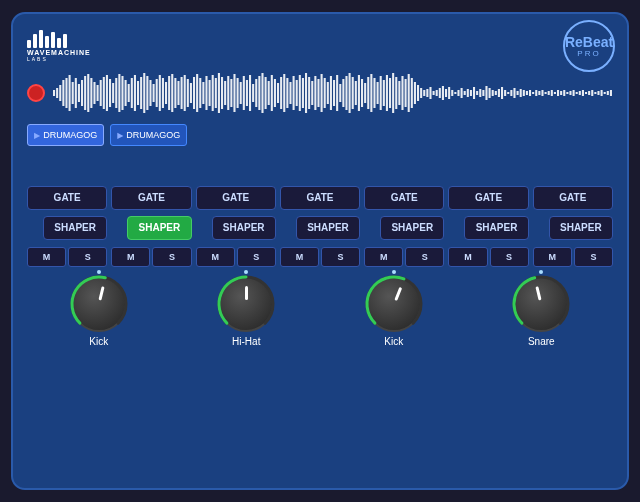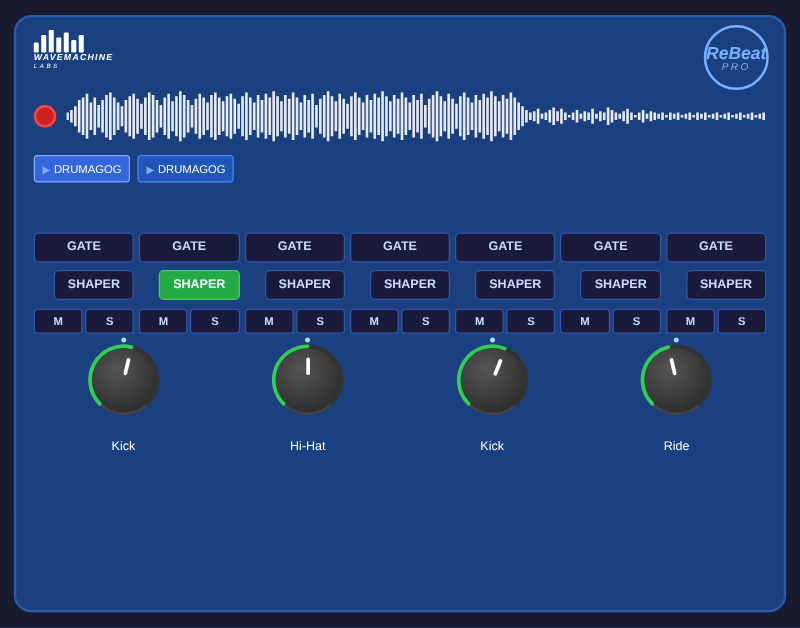--- a/index.html
+++ b/index.html
@@ -21,23 +21,22 @@
       position: relative;
       padding: 10px 14px;
       display: flex;
       flex-direction: column;
       gap: 6px;
     }
     
     .header {
       display: flex;
       justify-content: space-between;
-      align-items: flex-start;
+      align-items: flex-end;
       height: 38px;
-      font-style: italic;
     }
     .logo-area {
       display: flex;
       flex-direction: column;
       align-items: flex-start;
     }
     .logo-bars {
       display: flex;
       gap: 2px;
       align-items: flex-end;
@@ -238,21 +237,21 @@
       position: absolute;
       top: -3px;
       left: -3px;
       width: 62px;
       height: 62px;
     }
     .knob-label {
       color: white;
       font-size: 10px;
       text-align: center;
-      margin-top: 16px;
+      margin-top: 0;
     }
     .knob-indicator {
       position: absolute;
       width: 3px;
       height: 14px;
       background: white;
       border-radius: 2px;
       top: 8px;
       left: 50%;
       transform-origin: 50% 20px;
@@ -581,17 +580,17 @@
         <div class="knob-container">
           <div class="knob-bg">
             <div class="knob-indicator" style="transform: rotate(-13.5deg);"></div>
           </div>
           <svg class="knob-arc-svg" viewBox="0 0 62 62">
             <path d="M 11.908116907963212 50.09188309203678 A 27 27 0 1 1 50.09188309203678 50.09188309203678" fill="none" stroke="#333" stroke-width="3" stroke-linecap="round"></path>
             <path d="M 11.908116907963212 50.09188309203678 A 27 27 0 0 1 24.69697517589056 4.746012149262729" fill="none" stroke="#33cc55" stroke-width="3" stroke-linecap="round"></path>
           </svg>
           <div style="width: 4px; height: 4px; background: rgb(170, 221, 255); border-radius: 50%; position: absolute; top: -6px; left: 50%; transform: translateX(-50%);"></div>
         </div>
-        <div class="knob-label">Ride</div>
+        <div class="knob-label">Snare</div>
       </div>
     </div>
 
 </div>
 
 </body></html>

